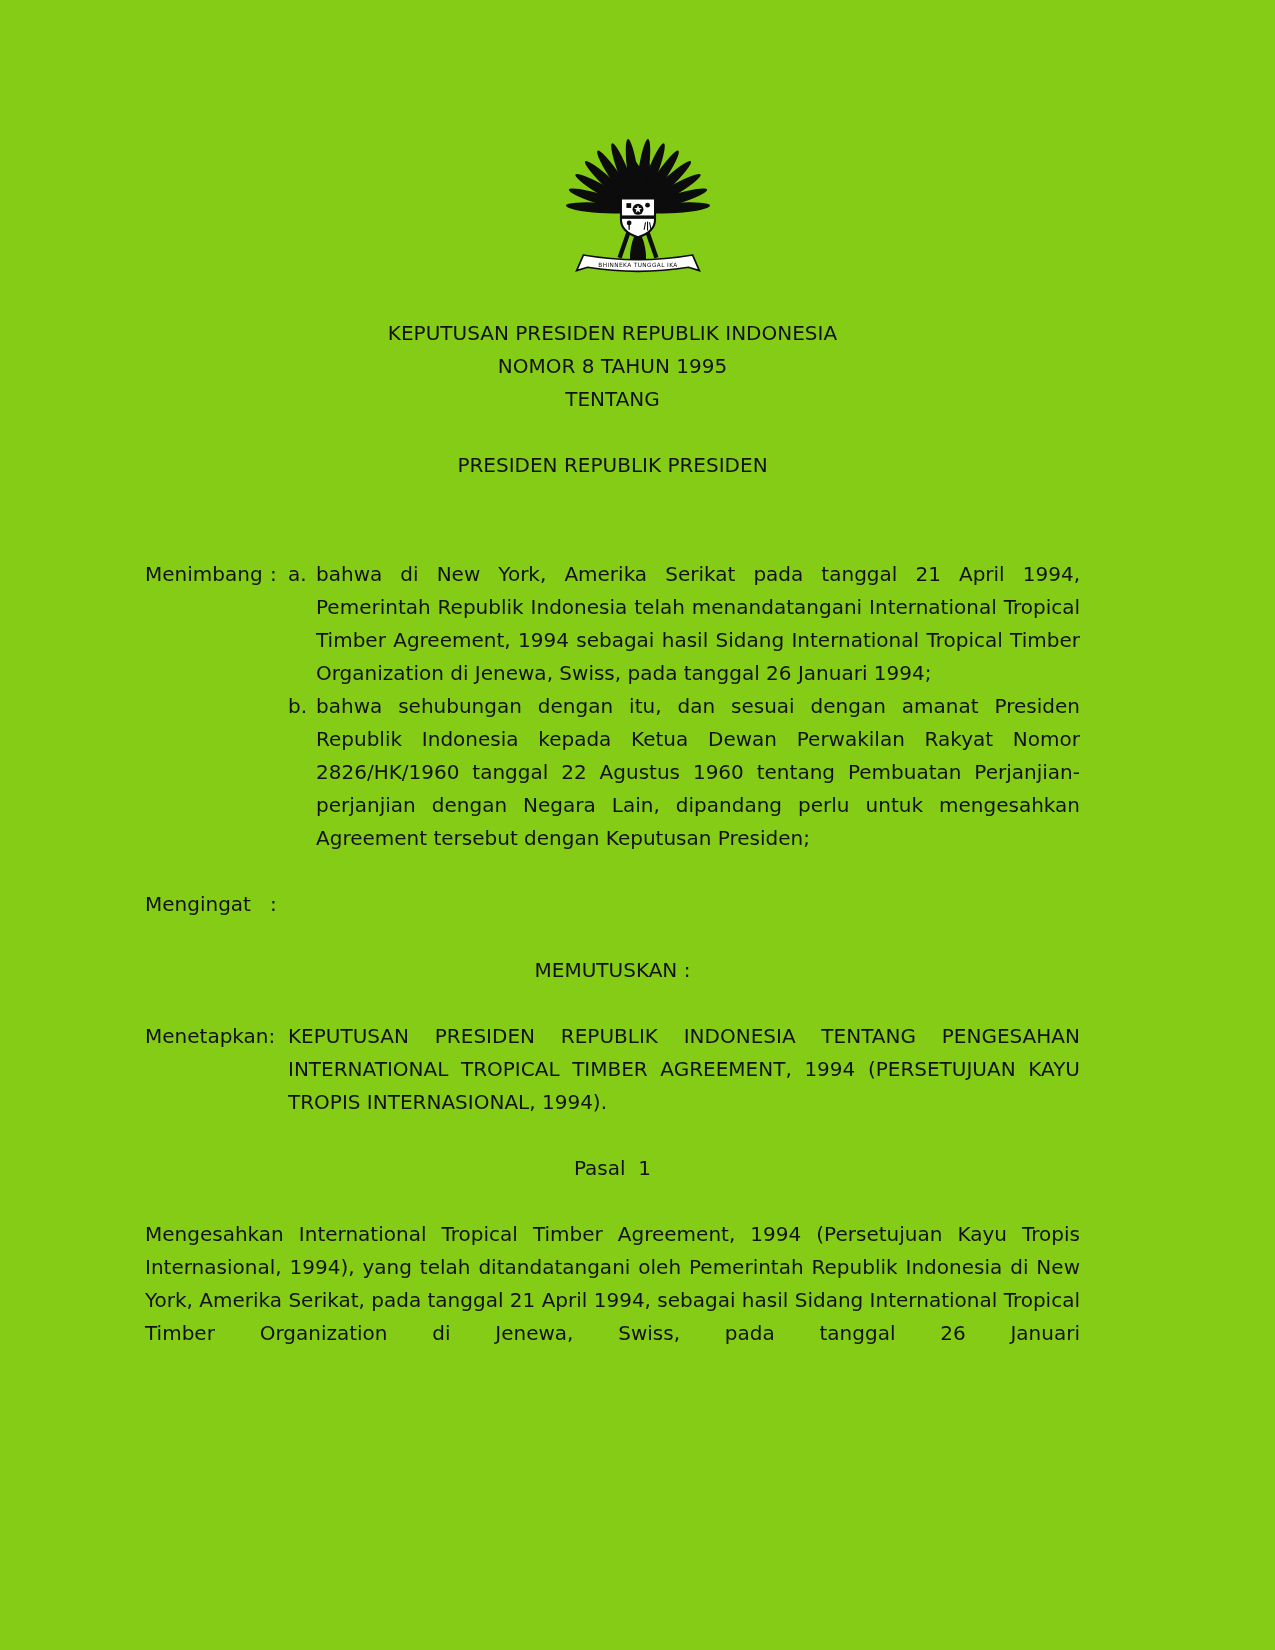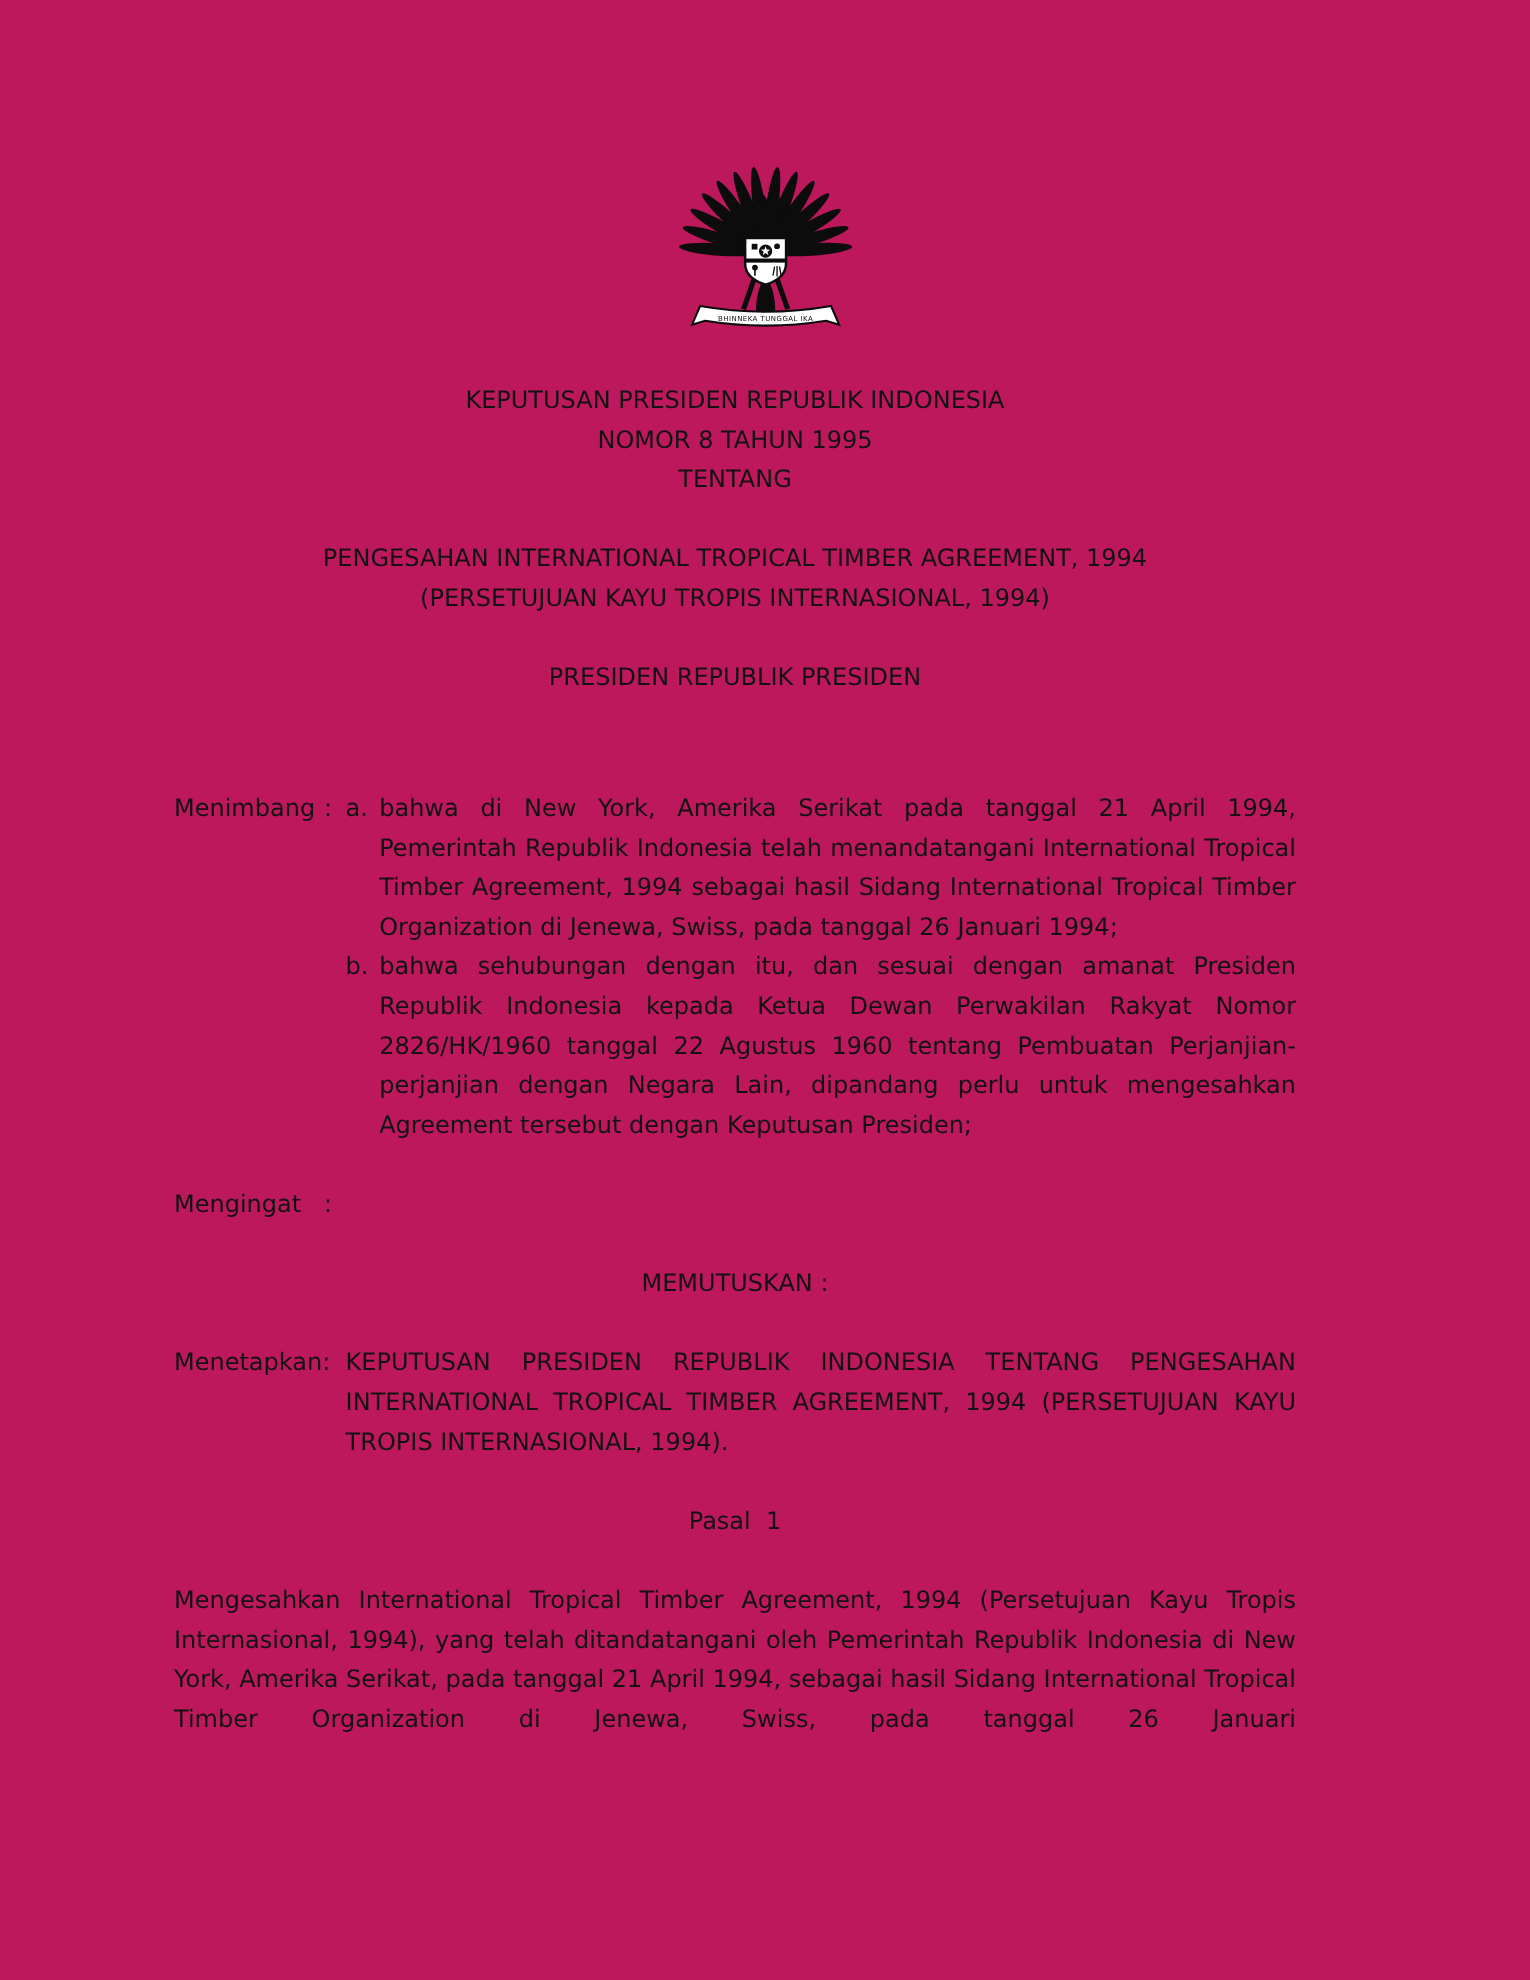--- a/index.html
+++ b/index.html
@@ -2,21 +2,21 @@
 <html><head>
 <meta charset="utf-8">
 <style>
   * { margin:0; padding:0; box-sizing:border-box; }
   html,body { background:#ffffff; }
   .page {
     position:relative;
     width:1275px;
     height:1650px;
     margin:0 auto;
-    background:#be185d;
+    background:#84cc16;
     color:#121212;
     font-family:"DejaVu Sans","Liberation Sans",sans-serif;
     font-size:20px;
     line-height:33px;
     padding:130px 195px 0 145px;
     overflow:hidden;
   }
   .emblem-wrap { text-align:center; position:relative; left:25px; }
   .emblem-wrap svg { display:inline-block; }
   .center { text-align:center; }
@@ -94,24 +94,20 @@
       <text x="110" y="201" text-anchor="middle" font-size="8.5" letter-spacing="0.6" fill="#0c0c0c">BHINNEKA TUNGGAL IKA</text>
     </svg>
   </div>
 
   <div class="center mt-title">
     <div>KEPUTUSAN PRESIDEN REPUBLIK INDONESIA</div>
     <div>NOMOR 8 TAHUN 1995</div>
     <div>TENTANG</div>
   </div>
 
-  <div class="center mt">
-    <div>PENGESAHAN INTERNATIONAL TROPICAL TIMBER AGREEMENT, 1994</div>
-    <div>(PERSETUJUAN KAYU TROPIS INTERNASIONAL, 1994)</div>
-  </div>
 
   <div class="center mt">PRESIDEN REPUBLIK PRESIDEN</div>
 
   <div class="clause mt-body">
     <div class="clause-label">Menimbang</div>
     <div class="clause-colon">:</div>
     <div class="clause-body">
       <div class="item">
         <div class="item-marker">a.</div>
         <div class="item-text just">bahwa di New York, Amerika Serikat pada tanggal 21 April 1994, Pemerintah Republik Indonesia telah menandatangani International Tropical Timber Agreement, 1994 sebagai hasil Sidang International Tropical Timber Organization di Jenewa, Swiss, pada tanggal 26 Januari 1994;</div>

